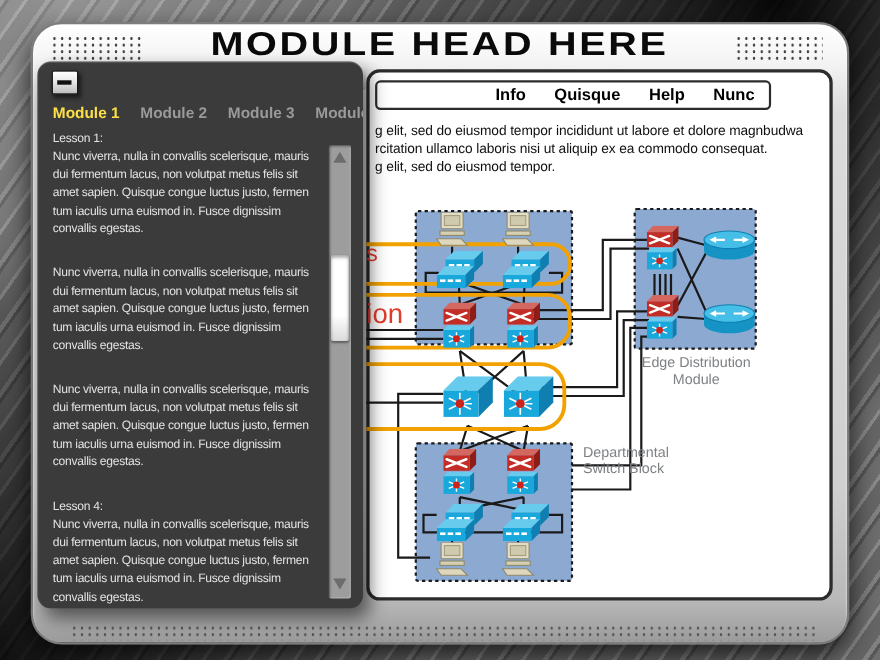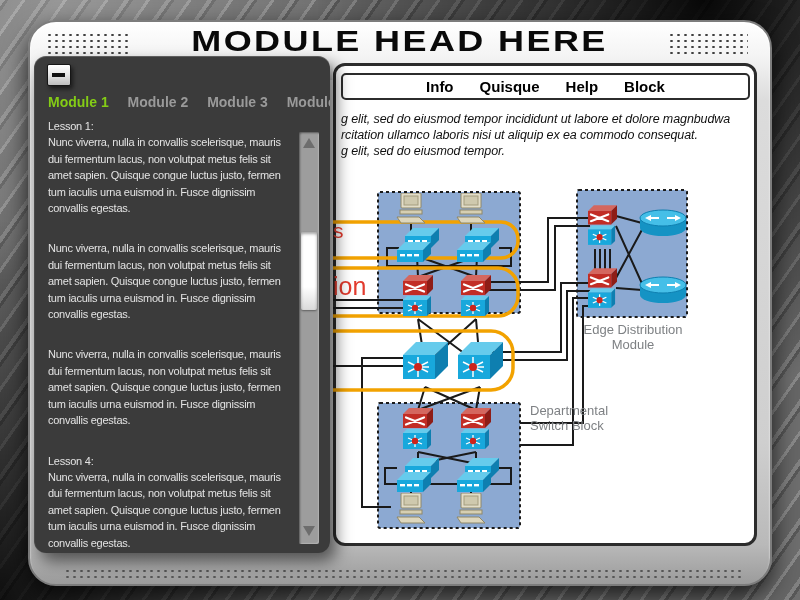--- a/index.html
+++ b/index.html
@@ -41,29 +41,29 @@
   .dots-top-right{left:668px;top:32px;width:80px;height:24px;}
   .dots-bottom{left:64px;top:568px;width:678px;height:14px;
     background-image:radial-gradient(circle,#565656 1px,rgba(0,0,0,0) 1.4px);
     background-size:7px 6px;}
   
   .content{
     left:333px;top:63px;width:424px;height:483px;background:#ffffff;
     border:3px solid #2c2c2c;border-radius:12px;box-sizing:border-box;
   }
   .navbar{
-    left:341px;top:73px;width:409px;height:27px;background:#ffffff;
+    left:341px;top:73px;width:360px;height:27px;background:#ffffff;
     border:2px solid #2c2c2c;border-radius:5px;box-sizing:border-box;
-    display:flex;align-items:center;justify-content:center;gap:26px;padding:0 13px;
+    display:flex;align-items:center;justify-content:flex-end;gap:26px;padding:0 13px;
     font-weight:bold;font-size:15px;color:#000;
   }
   .navbar span{cursor:pointer;}
   .paragraph{
     left:341px;top:111px;width:418px;font-size:12.5px;line-height:16px;color:#101010;
-    letter-spacing:-0.1px;white-space:pre-line;font-style:italic;
+    letter-spacing:-0.1px;white-space:pre-line;
   }
   .red-frag{color:#e23b2e;font-weight:normal;}
   .red-s{left:333px;top:219px;font-size:21px;}
   .red-ion{left:333px;top:272px;font-size:25px;text-align:center;}
   .diag-label{font-size:13px;line-height:14.5px;color:#7e8184;white-space:pre-line;}
   .edge-label{left:558px;top:323px;width:150px;text-align:center;}
   .dept-label{left:530px;top:404px;text-align:left;}
   #diagram{left:333px;top:178px;}
   
   .sidebar{
@@ -72,21 +72,21 @@
     overflow:hidden;z-index:30;
   }
   .min-btn{
     left:13px;top:8px;width:22px;height:20px;border:1px solid #161616;border-radius:2px;
     background:linear-gradient(180deg,#ffffff,#e9e9e9 45%,#bdbdbd);
     box-shadow:2px 3px 4px rgba(0,0,0,.55), inset 0 1px 0 #fff;cursor:pointer;
   }
   .min-btn .bar{position:absolute;left:4px;top:8px;width:13px;height:4px;background:#111;}
   .tabs{left:14px;top:38px;width:270px;font-size:14px;font-weight:bold;white-space:nowrap;}
   .tabs span{margin-right:15px;cursor:pointer;color:#9a9a9a;}
-  .tabs span.active{color:#84cc16;}
+  .tabs span.active{color:#fde047;}
   .lessons{left:14px;top:62px;width:250px;color:#e3e3e3;font-size:11px;line-height:16.4px;letter-spacing:-0.25px;}
   .lesson{margin-bottom:24px;}
   .lesson .body{white-space:pre;}
   
   .sb-track{
     left:265px;top:76px;width:20px;height:412px;background:#9d9d9d;border-radius:2px;
     box-shadow:inset 1px 1px 2px rgba(0,0,0,.45), inset -1px -1px 1px rgba(255,255,255,.25);
   }
   .sb-up,.sb-down{position:absolute;left:4px;width:0;height:0;border-left:6px solid rgba(0,0,0,0);border-right:6px solid rgba(0,0,0,0);cursor:pointer;}
   .sb-up{top:6px;border-bottom:10px solid #6d6d6d;}
@@ -105,21 +105,21 @@
 <div class="abs dots dots-top-right"></div>
 <div class="abs app-title"><span class="stretch">MODULE HEAD HERE</span></div>
 <div class="abs title-reflect"><span class="stretch">MODULE HEAD HERE</span></div>
 <div class="abs dots-bottom"></div>
 
 <div class="abs content"></div>
 <div class="abs navbar">
   <span>Info</span>
   <span>Quisque</span>
   <span>Help</span>
-  <span>Block</span>
+  <span>Nunc</span>
 </div>
 <div class="abs paragraph">g elit, sed do eiusmod tempor incididunt ut labore et dolore magnbudwa
 rcitation ullamco laboris nisi ut aliquip ex ea commodo consequat.
 g elit, sed do eiusmod tempor.</div>
 
 <svg id="diagram" class="abs" width="424" height="368" viewBox="0 0 424 368" xmlns="http://www.w3.org/2000/svg" xmlns:xlink="http://www.w3.org/1999/xlink">
   <defs>
     <symbol id="sym-pc" viewBox="0 0 34 34">
       <rect x="7" y="0" width="20" height="15" rx="1" fill="#e3ddc8" stroke="#8f8868" stroke-width="1"></rect>
       <rect x="10" y="3" width="14" height="9" fill="#cfc9ae" stroke="#a49d7e" stroke-width="1"></rect>

